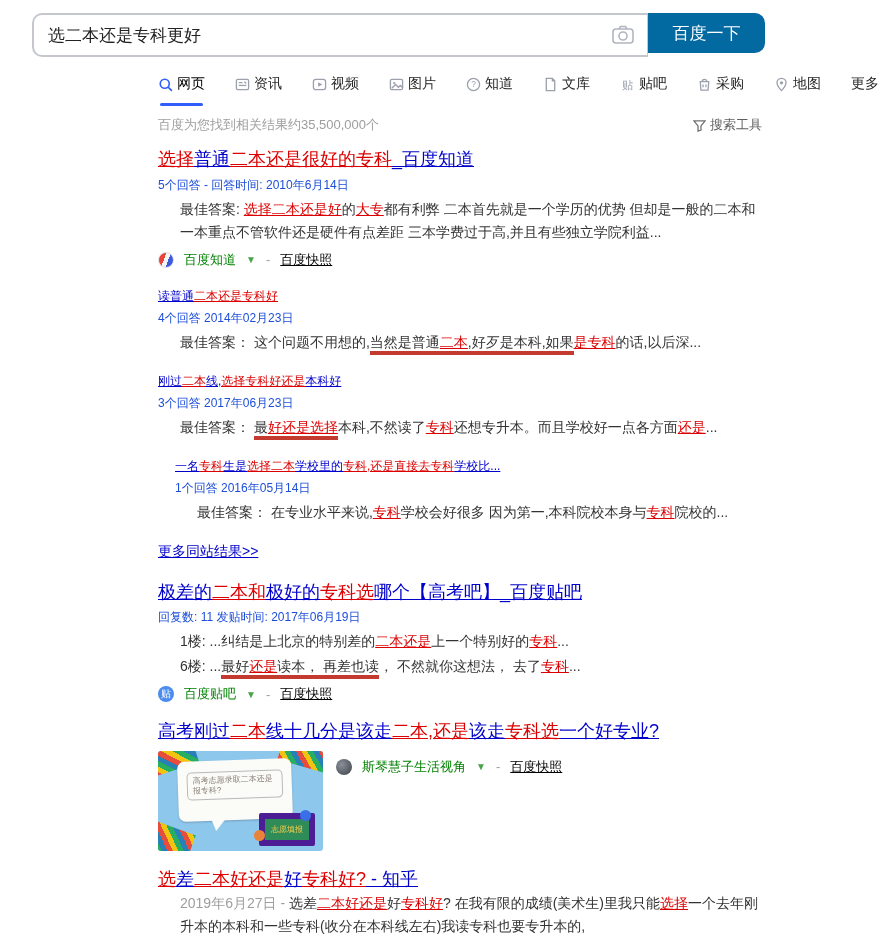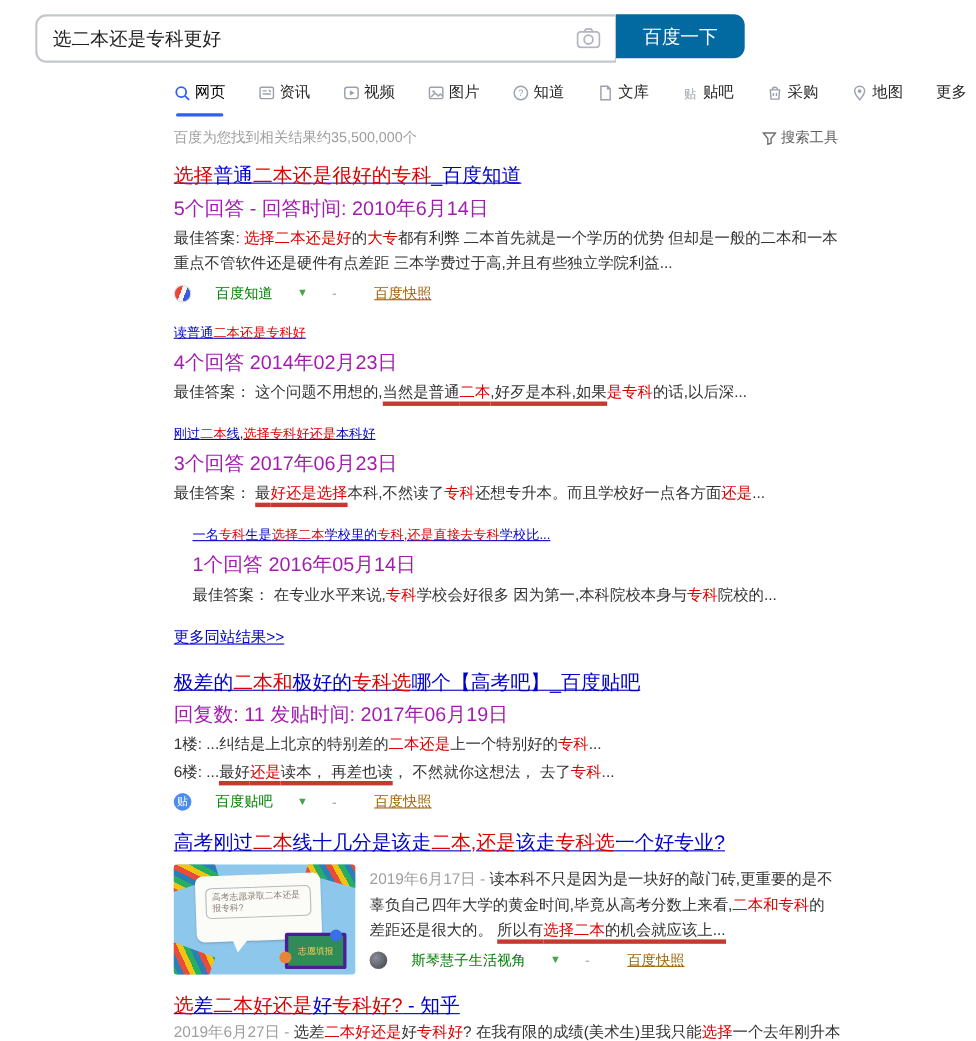--- a/index.html
+++ b/index.html
@@ -10,21 +10,21 @@
   }
   
   .header { display:flex; align-items:flex-start; padding:13px 0 0 18px; }
   .logo { display:flex; align-items:center; margin-top:4px; width:122px; flex:0 0 auto; }
   .logo .bai { color:#e10601; font-weight:bold; font-size:27px; letter-spacing:-1px; }
   .logo .cn  { color:#e10601; font-weight:bold; font-size:25px; margin-left:1px; }
   .paw { width:36px; height:38px; margin:0 0 6px -2px; position:relative; flex:0 0 auto; }
   .search-area { display:flex; margin-left:14px; }
   .search-box { position:relative; }
   .search-input {
-    width:528px; height:44px; border:2px solid #c4c7ce; border-right:1px solid #c4c7ce;
+    width:616px; height:44px; border:2px solid #c4c7ce; border-right:1px solid #c4c7ce;
     border-radius:10px 0 0 10px; font-size:17px; color:#222; padding:0 46px 0 14px;
     outline:none; font-family:inherit;
   }
   .cam { position:absolute; right:14px; top:12px; color:#b2b5c1; }
   .search-btn {
     width:117px; height:40px; background:#0369a1; color:#fff; border:none;
     border-radius:0 10px 10px 0; font-size:17px; cursor:pointer; font-family:inherit;
   }
   
   .nav { display:flex; align-items:center; gap:30px; margin:18px 0 0 158px; font-size:14px; color:#262626; }
@@ -41,52 +41,52 @@
            font-size:13px; color:#9e9e9e;gap:28px; }
   .tools { color:#5f5f5f; display:flex; align-items:center; gap:4px; cursor:pointer; }
   
   .results { width:606px; margin-left:158px; }
   .result { margin-bottom:17px; }
   .result.indent { padding-left:17px; }
   a.t { display:inline-block; color:#0000cc; text-decoration:underline; cursor:pointer; line-height:1.25; }
   a.t.big { font-size:18px; }
   a.t.small { font-size:12px; }
   a.t .c-r { color:#dc0000; }
-  .meta { font-size:18px; color:#a21caf; margin:6px 0 4px; }
-  .bline { font-size:14px; line-height:23px; color:#333; margin-top:2px; }
-  .c-r { color:#dc0000; }
+  .meta { font-size:12px; color:#1d4ed8; margin:6px 0 4px; }
+  .bline { font-size:14px; line-height:23px; color:#333; margin-top:2px;margin-left:22px; }
+  .c-r { color:#dc0000;text-decoration:underline; }
   .c-k { color:#333; }
   .c-g { color:#9e9e9e; }
   .mk { border-bottom:4px solid #c23b2e; padding-bottom:1px; }
-  .src { margin-top:7px; display:flex; align-items:center; gap:22px; font-size:13px; }
+  .src { margin-top:7px; display:flex; align-items:center; gap:10px; font-size:13px; }
   .src-name { color:#008000; }
   .src-caret { color:#49a349; font-size:10px; }
   .src-dash { color:#9e9e9e; }
-  a.cache { color:#a16207; text-decoration:underline; cursor:pointer;margin-left:12px; }
+  a.cache { color:#000000; text-decoration:underline; cursor:pointer; }
   a.more-link { display:inline-block; color:#0000cc; font-size:14px; text-decoration:underline; cursor:pointer; margin:2px 0 20px;text-align:right; }
   .src-ico { width:16px; height:16px; border-radius:50%; flex:0 0 auto;
              display:flex; align-items:center; justify-content:center;
              font-size:10px; color:#fff; overflow:hidden; }
   .src-ico.zhidao-icon { background:linear-gradient(110deg,#e8443a 38%,#f5f5f5 38% 62%,#3a5bdc 62%); border:1px solid #ddd; }
   .src-ico.tieba-icon  { background:#4b8cee; }
   .src-ico.avatar-icon { background:radial-gradient(circle at 35% 35%,#8a8f98,#3c4148); }
   
   .media-row { display:flex; gap:13px; margin-top:8px; }
   .media-right { width:424px; }
   .thumb { width:165px; height:100px; background:#8ec7ec; border-radius:3px; position:relative;
            overflow:hidden; flex:0 0 auto; cursor:pointer; }
   .thumb .paper { position:absolute; left:20px; top:9px; width:114px; height:60px; background:#fbfbf8;
                   border-radius:7px; transform:rotate(-2deg); box-shadow:0 1px 2px rgba(0,0,0,.2); }
   .thumb .tbox { position:absolute; left:9px; top:11px; right:9px; border:1px solid #b9b9b9; border-radius:5px;
                  font-size:8px; color:#8a7f76; padding:3px 5px; line-height:10px; }
   .thumb .tail { position:absolute; left:52px; top:68px; width:0; height:0;
                  border-left:7px solid transparent; border-right:7px solid transparent;
                  border-top:12px solid #fbfbf8; transform:rotate(8deg); }
   .thumb .board { position:absolute; right:8px; bottom:5px; width:56px; height:33px; background:#2f8b57;
-                  border:3px solid #4c1d95; border-radius:2px; color:#ffcf4d; font-size:8px;
+                  border:6px solid #4c1d95; border-radius:2px; color:#ffcf4d; font-size:8px;
                   display:flex; align-items:center; justify-content:center; }
   .thumb .deco { position:absolute; background:repeating-linear-gradient(45deg,#e74c3c 0 5px,#f1c40f 5px 10px,#27ae60 10px 15px,#2980b9 15px 20px); }
   .thumb .d1 { left:-8px; top:-9px;  width:46px; height:28px; transform:rotate(-18deg); }
   .thumb .d2 { right:-9px; top:-10px; width:52px; height:26px; transform:rotate(16deg); }
   .thumb .d3 { left:-10px; bottom:-6px; width:44px; height:30px; transform:rotate(20deg); }
   .thumb .kid { position:absolute; width:11px; height:11px; border-radius:50%; }
   .thumb .k1 { background:#e8833a; right:58px; bottom:10px; }
   .thumb .k2 { background:#3a6fe8; right:12px; bottom:30px; }
 </style>
 </head>
@@ -228,21 +228,20 @@
           <div class="deco d3"></div>
           <div class="paper">
             <div class="tbox">高考志愿录取二本还是报专科?</div>
           </div>
           <div class="tail"></div>
           <div class="board">志愿填报</div>
           <div class="kid k1"></div>
           <div class="kid k2"></div>
         </div>
         <div class="media-right">
-          <div class="bline"><span class="c-g">2019年6月17日 - </span><span class="c-k">读本科不只是因为是一块好的敲门砖,更重要的是不辜负自己四年大学的黄金时间,毕竟从高考分数上来看,</span><span class="c-r">二本和专科</span><span class="c-k">的差距还是很大的。 </span><span class="c-k mk">所以有</span><span class="c-r mk">选择二本</span><span class="c-k mk">的机会就应该上...</span></div>
           <div class="src">
             <span class="src-ico avatar-icon"></span>
             <span class="src-name">斯琴慧子生活视角</span>
             <span class="src-caret">▼</span>
             <span class="src-dash">-</span>
             <a class="cache">百度快照</a>
           </div>
         </div>
       </div></div><div class="result"><a class="t big"><span class="c-r">选</span><span class="c-b">差</span><span class="c-r">二本好还是</span><span class="c-b">好</span><span class="c-r">专科好?</span><span class="c-b"> - 知乎</span></a><div class="bline"><span class="c-g">2019年6月27日 - </span><span class="c-k">选差</span><span class="c-r">二本好还是</span><span class="c-k">好</span><span class="c-r">专科好</span><span class="c-k">? 在我有限的成绩(美术生)里我只能</span><span class="c-r">选择</span><span class="c-k">一个去年刚升本的本科和一些专科(收分在本科线左右)我读专科也要专升本的,</span></div></div></div>
 

